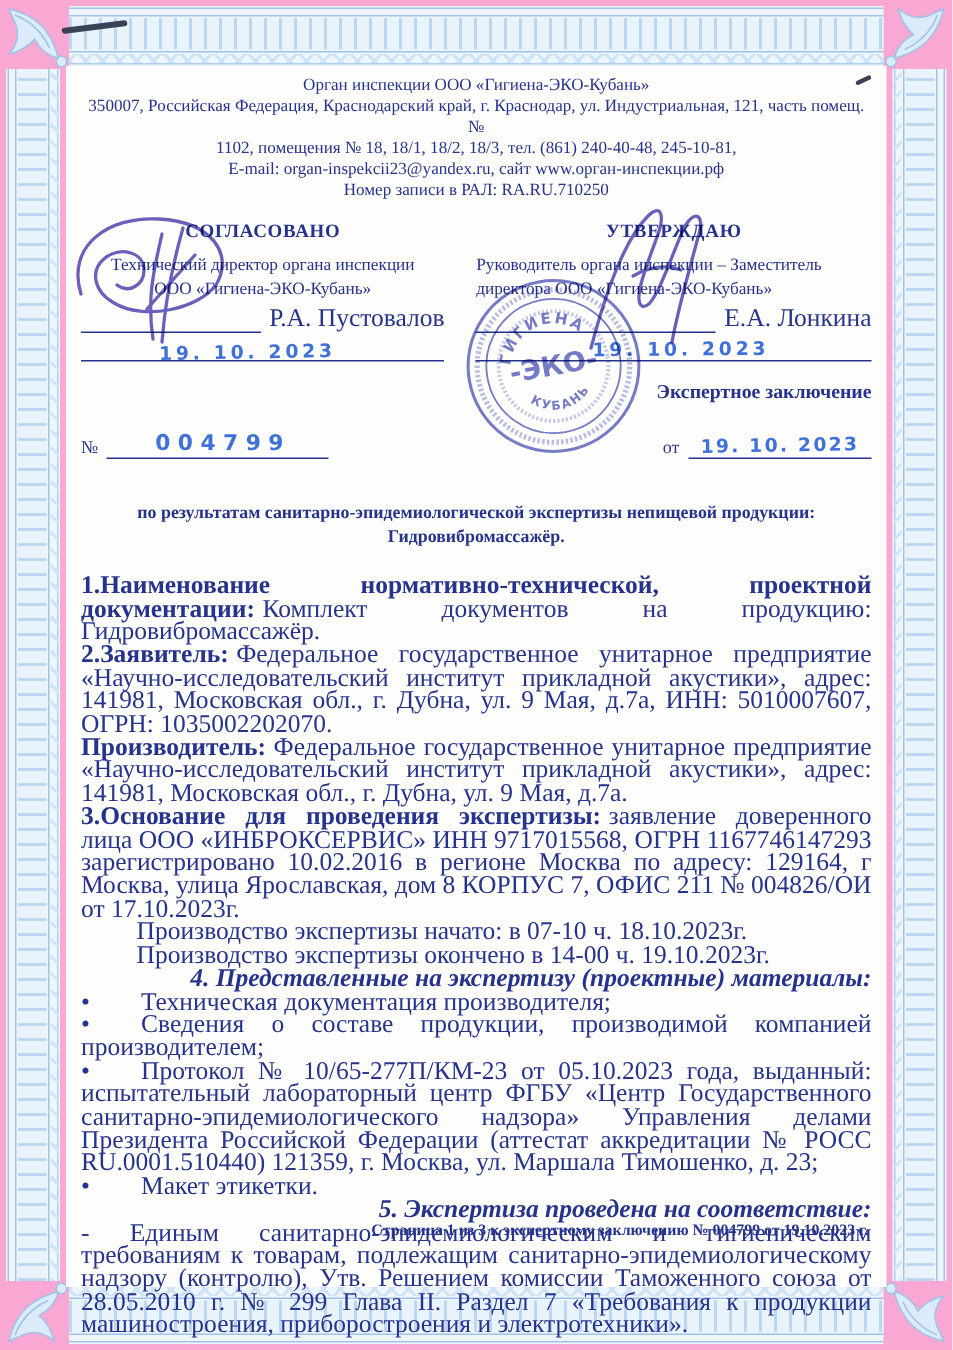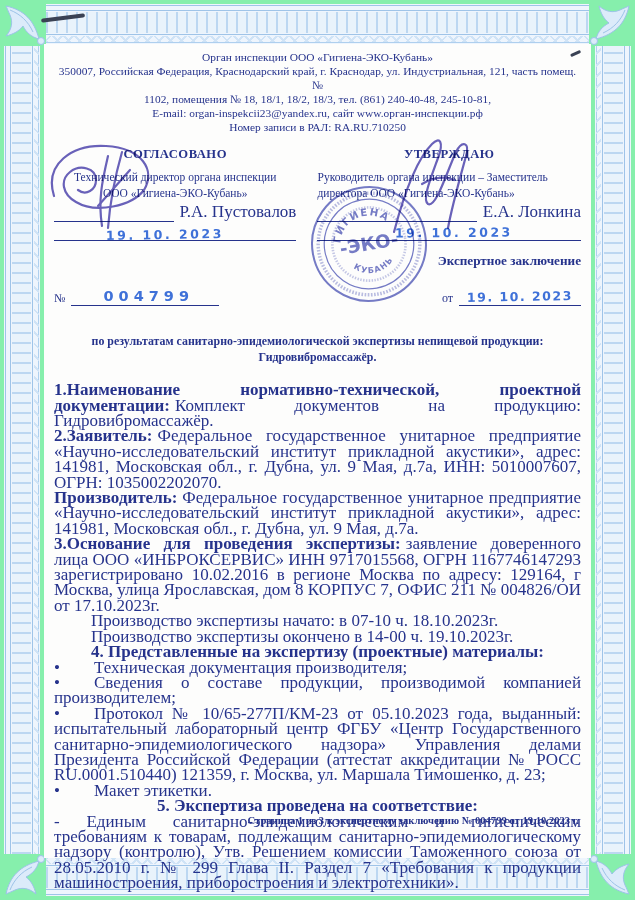--- a/index.html
+++ b/index.html
@@ -1,16 +1,16 @@
 <!DOCTYPE html>
 <html lang="ru"><head>
 <meta charset="utf-8">
 <style>
   html,body{margin:0;padding:0;background:#e9eef4;}
-  .page{position:relative;width:635px;height:900px;background:#86efac;overflow:hidden;
+  .page{position:relative;width:635px;height:900px;background:#f9a8d4;overflow:hidden;
         font-family:"Liberation Serif","DejaVu Serif",serif;color:#26338c;}
   
   .b-strip{position:absolute;}
   .b-top,.b-bottom{left:46px;right:46px;height:40px;
     background:
       linear-gradient(#9fc4e8,#9fc4e8) 0 1px/100% 1px no-repeat,
       linear-gradient(#9fc4e8,#9fc4e8) 0 6px/100% 1px no-repeat,
       repeating-linear-gradient(90deg,#bcd7f1 0 2px,#e9f3fb 2px 10px) 0 8px/100% 21px no-repeat,
       linear-gradient(#9fc4e8,#9fc4e8) 0 30px/100% 1px no-repeat,
       repeating-linear-gradient(45deg,#cfe3f6 0 2px,transparent 2px 8px) 0 32px/100% 6px no-repeat,
@@ -56,21 +56,21 @@
   .num-ink{left:32px;bottom:1px;font-size:14.5px;letter-spacing:5px;}
   .row-spacer{flex:1;}
   .date-blank{width:122px;margin-left:6px;}
   .from-ink{left:8px;bottom:1px;font-size:12.5px;letter-spacing:1.5px;transform:rotate(-1deg);}
   .subject{margin-top:28px;text-align:center;font-weight:bold;font-size:11.9px;line-height:15.6px;}
   .body-text{margin-top:17px;font-size:17px;line-height:15.4px;text-align:justify;}
   .para{margin:0;}
   .p-label{font-weight:bold;margin-right:5px;}
   .indent{text-indent:37px;text-align:left;}
   .bullet-row .bullet{display:inline-block;width:40px;}
-  .h-bold{font-weight:bold;text-align:center;}
+  .h-bold{font-weight:bold;text-align:right;font-style:italic;}
   .dash-para{}
   .footer{position:absolute;right:12px;bottom:32px;font-weight:bold;font-size:10.6px;}
   
   .seal{position:absolute;left:308px;top:183px;width:122px;height:122px;transform:rotate(-10deg);
         opacity:.78;mix-blend-mode:multiply;pointer-events:none;}
   .sig-svg{position:absolute;mix-blend-mode:multiply;pointer-events:none;}
   .sig-l{left:38px;top:136px;width:132px;height:108px;}
   .sig-r{left:378px;top:132px;width:100px;height:112px;}
   .pen-mark{position:absolute;background:#3a4254;border-radius:2px;}
   .mk1{left:41px;top:16px;width:44px;height:3.5px;transform:rotate(-7deg);}

